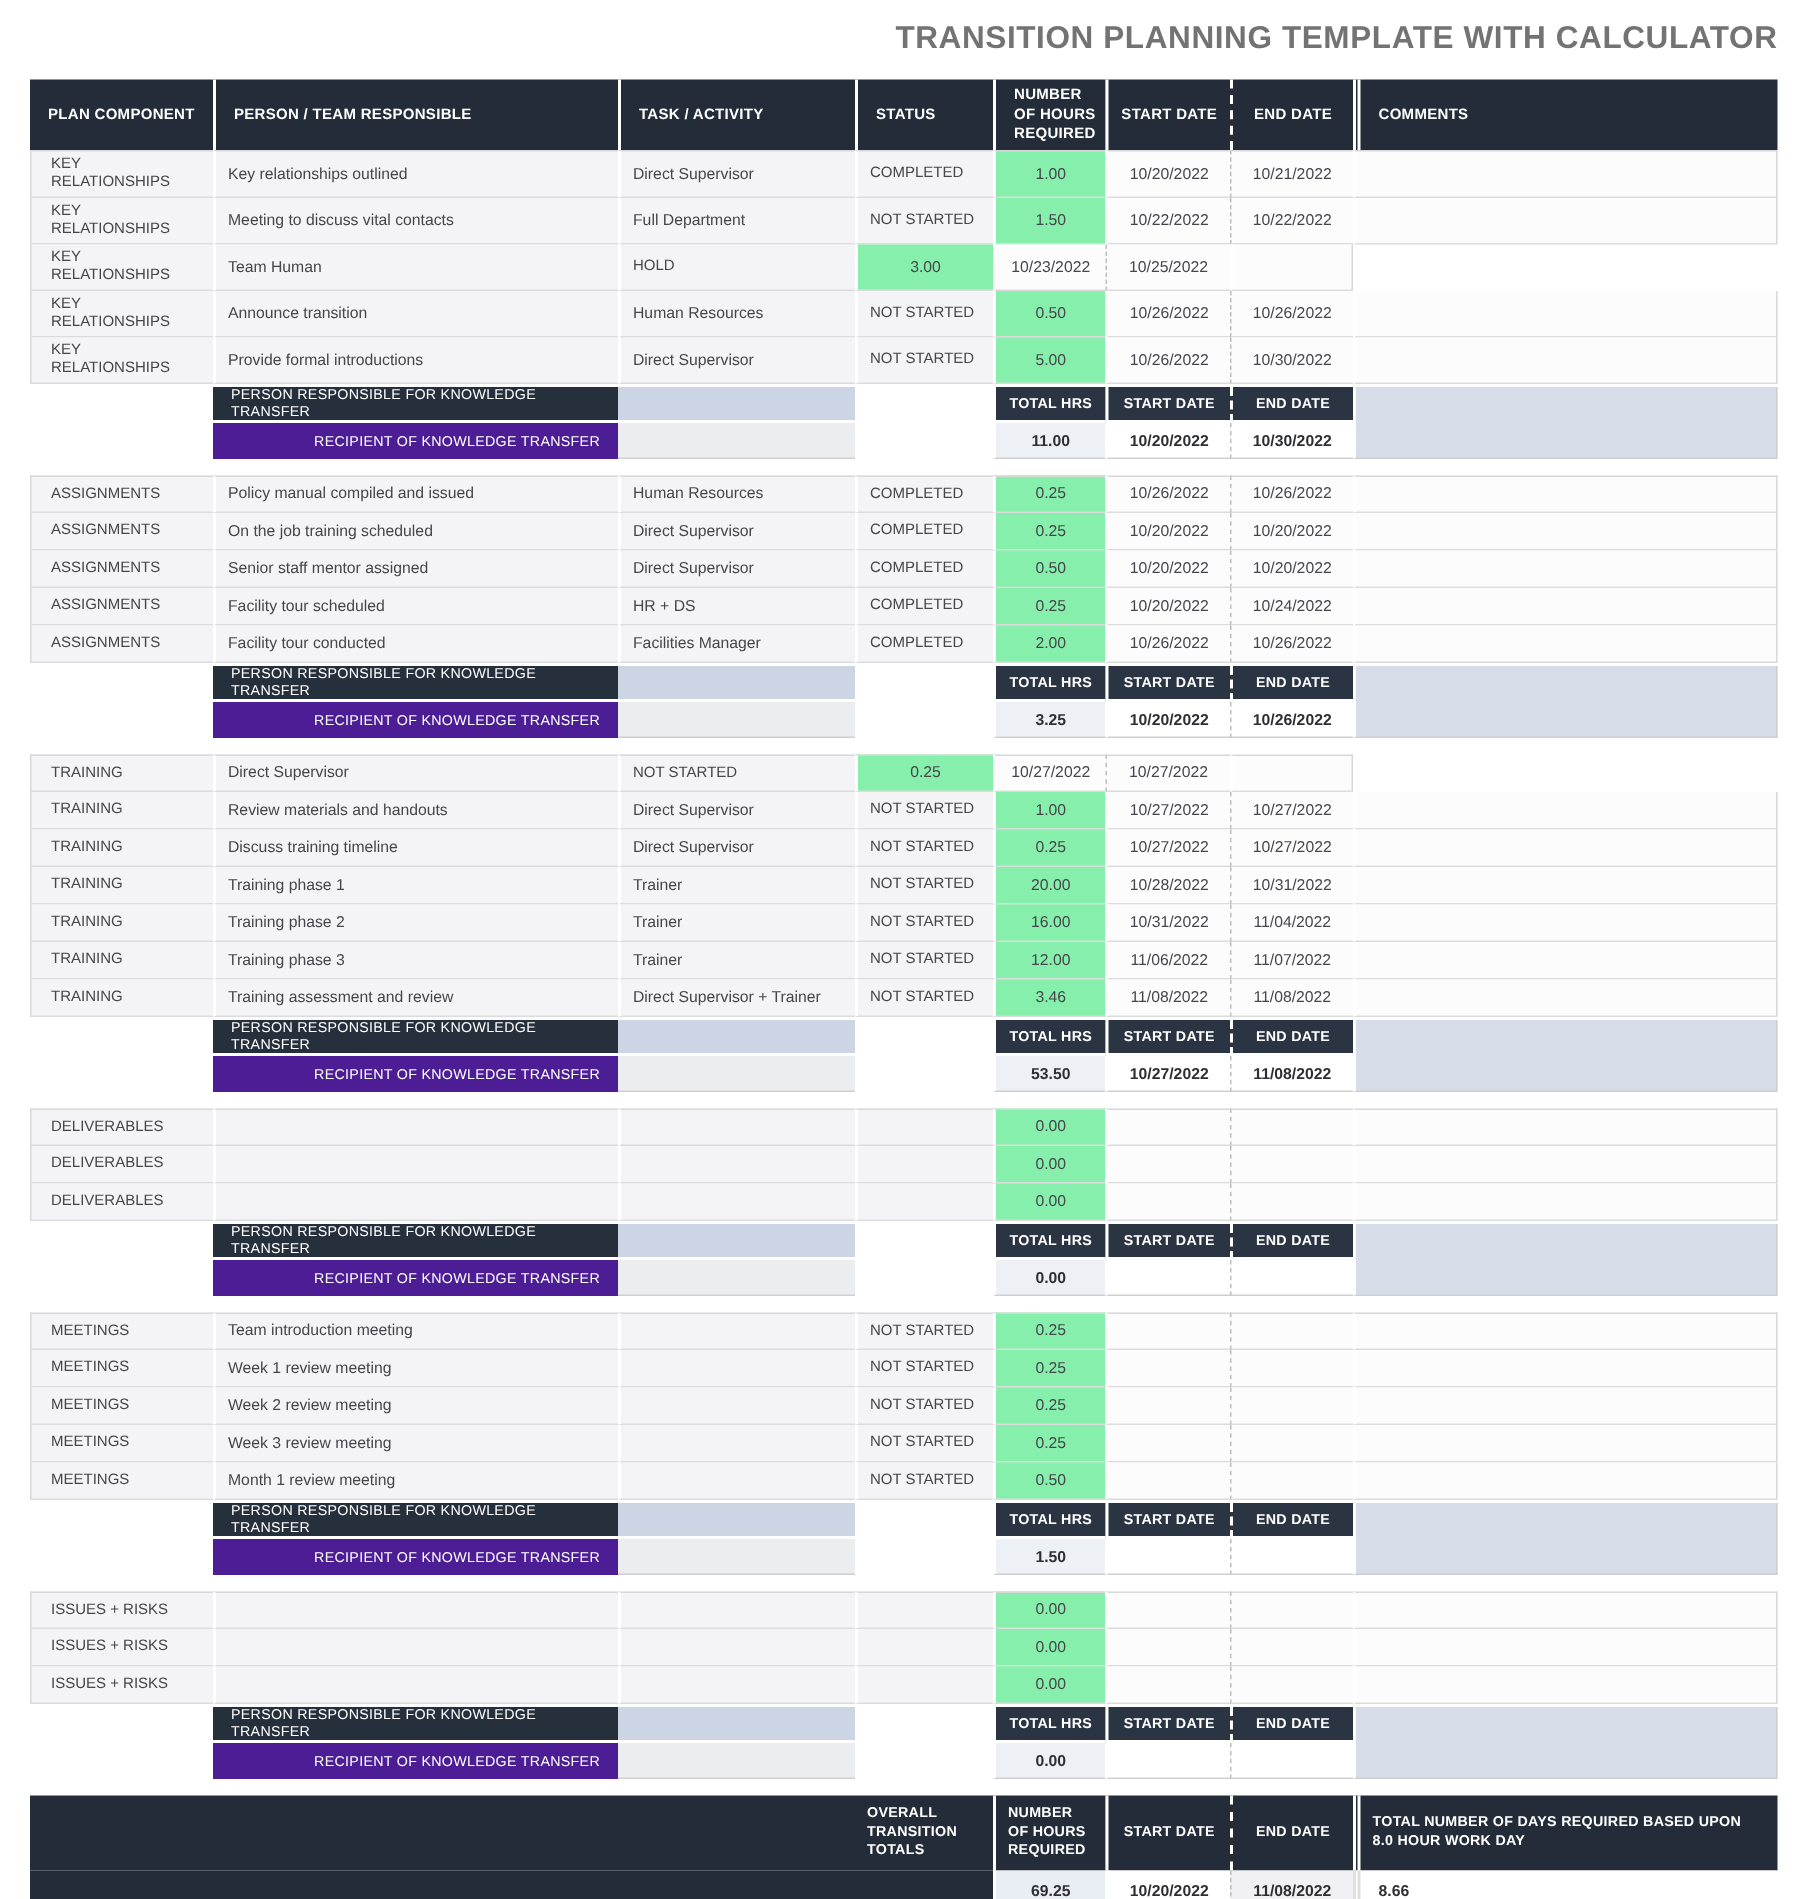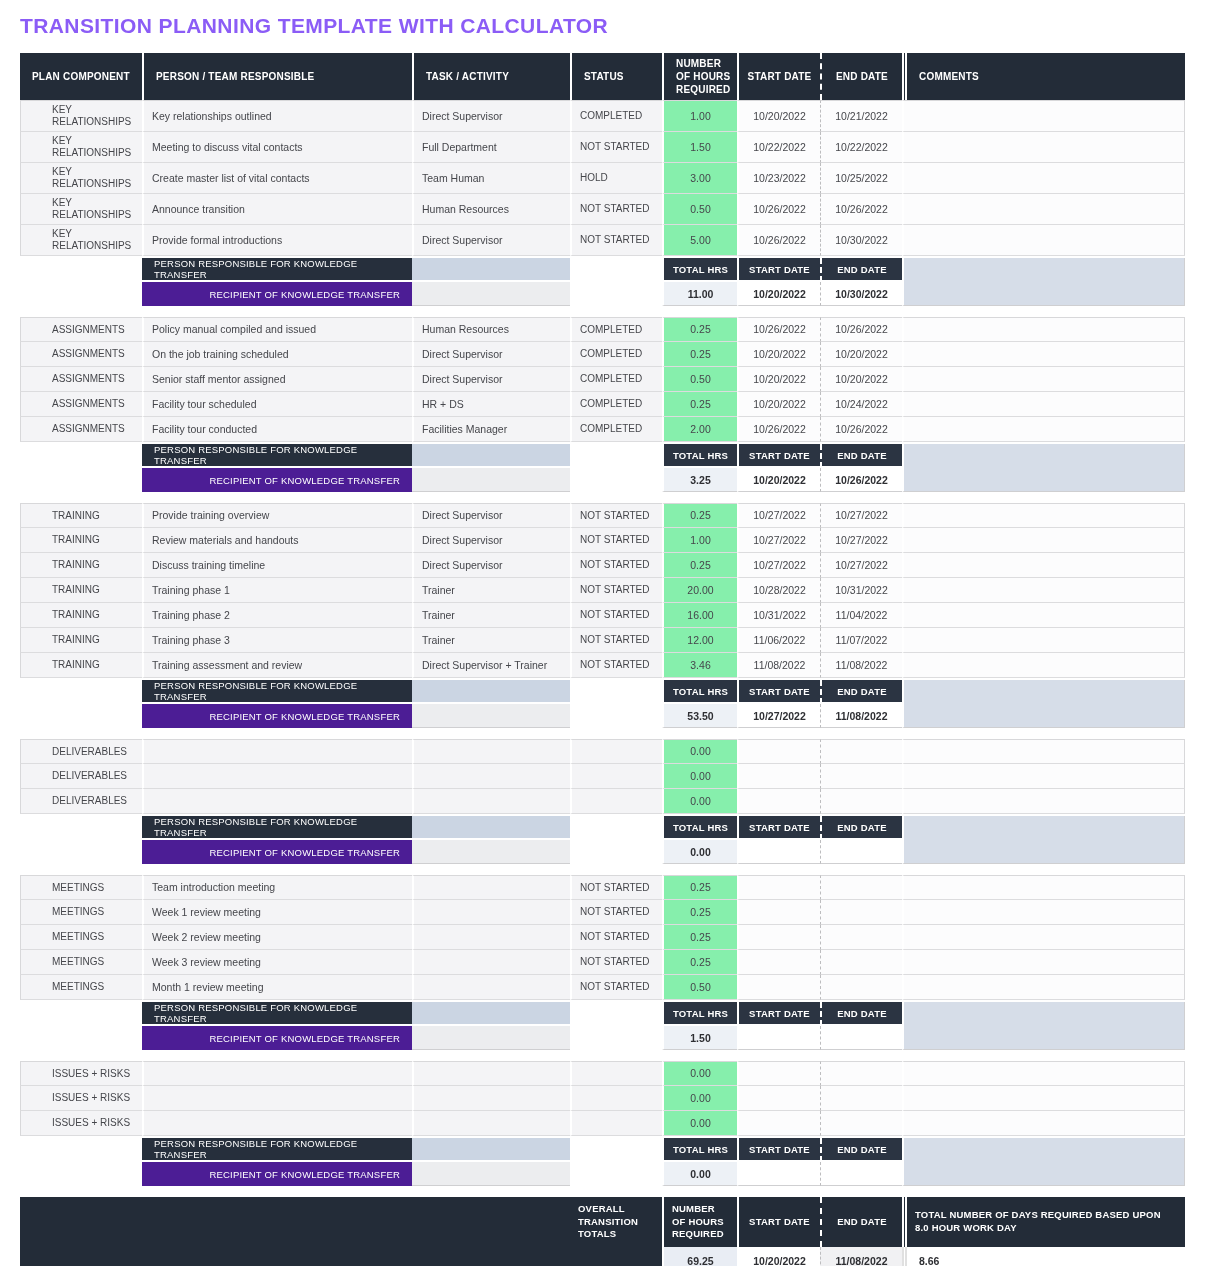--- a/index.html
+++ b/index.html
@@ -1,38 +1,38 @@
 <!DOCTYPE html>
 <html><head>
 <meta charset="utf-8">
 <style>
   html,body { margin:0; padding:0; background:#ffffff; }
   body { width:1205px; height:1266px; font-family:"Liberation Sans", sans-serif; overflow:hidden; }
   .wrap { padding:10px 20px 0 20px; }
 
-  .title { font-size:21px; font-weight:bold; color:#8b5cf6; letter-spacing:0.4px; margin:4px 0 15px 0; }
+  .title { font-size:21px; font-weight:bold; color:#737373; letter-spacing:0.4px; margin:4px 0 15px 0;text-align:right; }
 
   
   .grid { display:grid; grid-template-columns:122px 270px 158px 92px 75px 83px 82px 283px; width:1165px; }
 
   
   .hc { box-sizing:border-box; background:#232c38; color:#fff; font-weight:bold; font-size:10px;
         display:flex; align-items:center; min-height:46px; padding:4px 8px 4px 12px; line-height:1.3;
         border-left:2px solid #fff; letter-spacing:0.2px; }
   .hc.no-sep { border-left:none; }
   .hc.center { justify-content:center; text-align:center; padding-left:4px; padding-right:4px; }
   .hc.dashw { border-left:2px dashed #fff; }
   .hc.dbl { border-left:5px double #fff; }
 
   
   .c { box-sizing:border-box; min-height:25px; display:flex; align-items:center; font-size:10.5px;
        color:#45464b; padding:3px 8px; background:#f4f4f6; border-left:2px solid #fff;
        border-bottom:1px solid #dcdcde; line-height:1.2; }
   .row.first .c { border-top:1px solid #d8d8da; }
-  .c.col-first { border-left:1px solid #d8d8da; padding-left:31px; font-size:10px; }
+  .c.col-first { border-left:1px solid #d8d8da; padding-left:13px; font-size:10px; }
   .c.hours { background:#86efac; justify-content:center; }
   .c.date { background:#fcfcfd; justify-content:center; }
   .c.end { border-left:1px dashed #bdbdbf; }
   .c.comment { background:#fcfcfd; border-right:1px solid #d8d8da; }
   .c.status { font-size:10px; }
 
   
   .sum1 { margin-top:2px; }
   .blank { background:transparent; border:none; }
   .bar { box-sizing:border-box; min-height:24px; display:flex; align-items:center; justify-content:flex-end;
@@ -107,21 +107,20 @@
           <div class="c">Meeting to discuss vital contacts</div>
           <div class="c">Full Department</div>
           <div class="c status">NOT STARTED</div>
           <div class="c hours">1.50</div>
           <div class="c date">10/22/2022</div>
           <div class="c date end">10/22/2022</div>
           <div class="c comment"></div>
         </div>
         <div class="grid row">
           <div class="c col-first">KEY RELATIONSHIPS</div>
-          <div class="c">Create master list of vital contacts</div>
           <div class="c">Team Human</div>
           <div class="c status">HOLD</div>
           <div class="c hours">3.00</div>
           <div class="c date">10/23/2022</div>
           <div class="c date end">10/25/2022</div>
           <div class="c comment"></div>
         </div>
         <div class="grid row">
           <div class="c col-first">KEY RELATIONSHIPS</div>
           <div class="c">Announce transition</div>
@@ -231,21 +230,20 @@
           <div class="blank"></div>
           <div class="sumcell totalval">3.25</div>
           <div class="sumcell dateval">10/20/2022</div>
           <div class="sumcell dateval end">10/26/2022</div>
           <div class="sumcell sumcomment"></div>
         </div>
       </div>
       <div class="section">
         <div class="grid row first">
           <div class="c col-first">TRAINING</div>
-          <div class="c">Provide training overview</div>
           <div class="c">Direct Supervisor</div>
           <div class="c status">NOT STARTED</div>
           <div class="c hours">0.25</div>
           <div class="c date">10/27/2022</div>
           <div class="c date end">10/27/2022</div>
           <div class="c comment"></div>
         </div>
         <div class="grid row">
           <div class="c col-first">TRAINING</div>
           <div class="c">Review materials and handouts</div>

